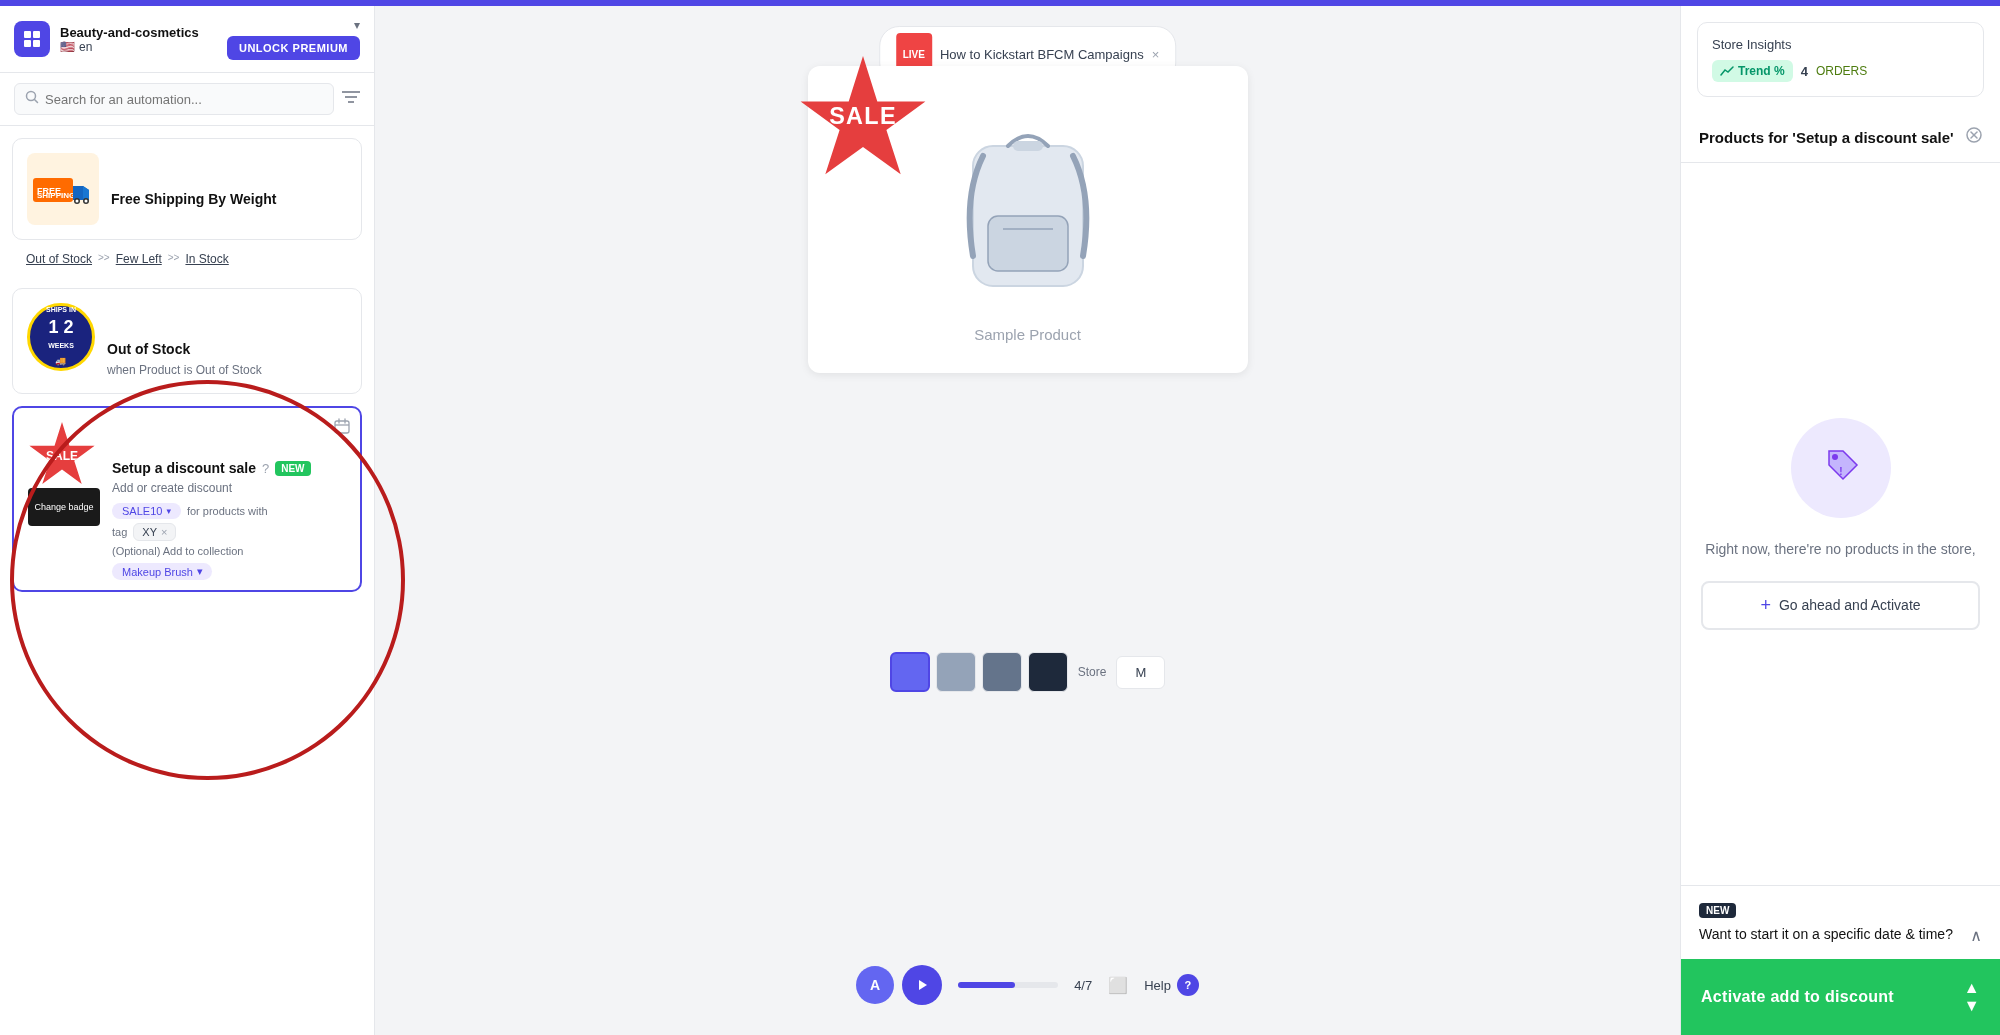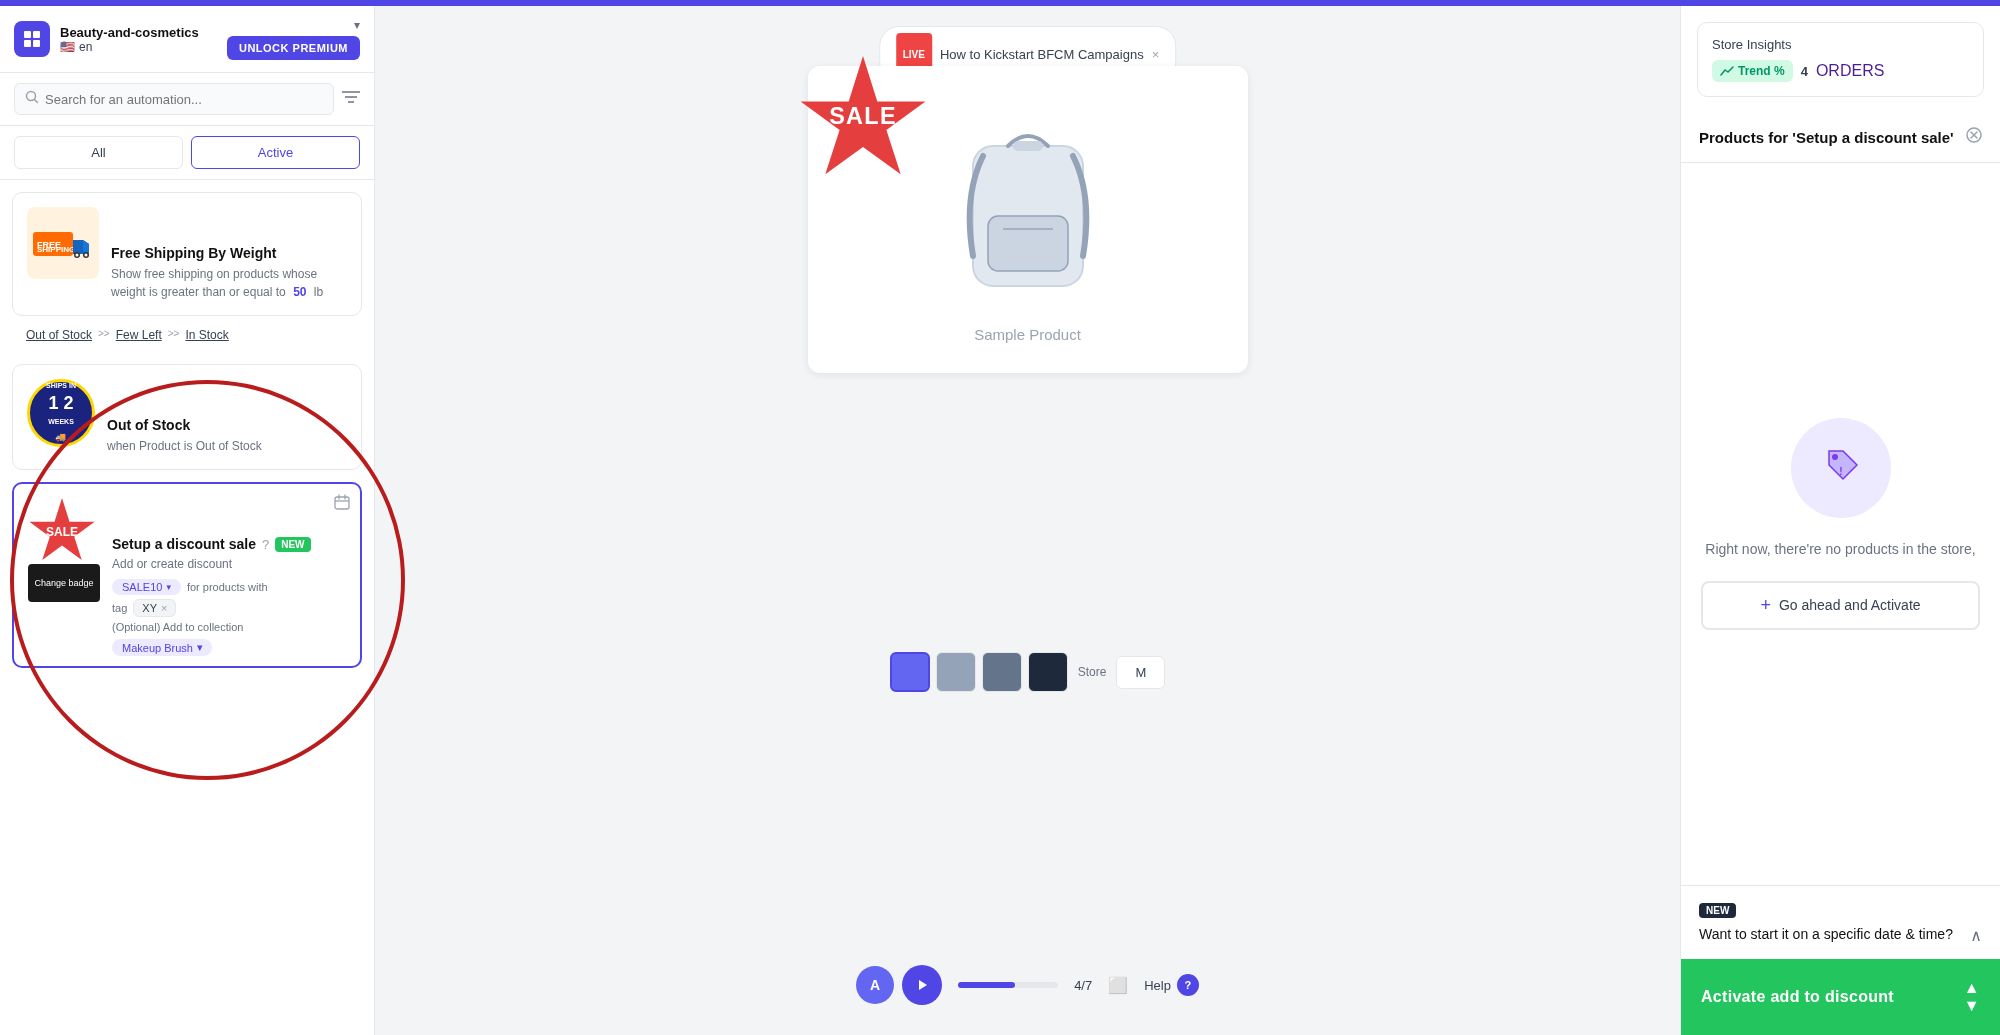--- a/index.html
+++ b/index.html
@@ -85,21 +85,21 @@
 
     .right-header { padding: 14px 18px; border-bottom: 1px solid #e5e7eb; display: flex; align-items: center; justify-content: space-between; }
     .right-title { font-size: 15px; font-weight: 600; color: #111; }
     .right-close { color: #9ca3af; cursor: pointer; font-size: 18px; }
 
     .store-insights-box { margin: 16px; background: #fff; border: 1px solid #e5e7eb; border-radius: 10px; padding: 14px; }
     .insights-title { font-size: 13px; color: #374151; margin-bottom: 8px; font-weight: 500; }
     .insights-row { display: flex; align-items: center; gap: 8px; }
     .trend-badge { background: #d1fae5; color: #059669; border-radius: 6px; padding: 4px 8px; font-size: 12px; font-weight: 600; display: flex; align-items: center; gap: 4px; }
     .orders-text { font-size: 13px; color: #374151; font-weight: 600; }
-    .orders-label { font-size: 16px; color: #4c1d95; }
+    .orders-label { font-size: 12px; color: #4d7c0f; }
 
     .empty-state { flex: 1; display: flex; flex-direction: column; align-items: center; justify-content: center; padding: 20px; text-align: center; }
     .empty-icon-circle { width: 100px; height: 100px; background: #ede9fe; border-radius: 50%; display: flex; align-items: center; justify-content: center; margin-bottom: 20px; }
     .empty-icon-inner { font-size: 42px; }
     .empty-text { font-size: 14px; color: #6b7280; line-height: 1.6; margin-bottom: 20px; }
     .activate-link-btn { border: 2px solid #e5e7eb; border-radius: 8px; padding: 12px 20px; font-size: 14px; color: #374151; background: #fff; cursor: pointer; display: flex; align-items: center; gap: 8px; font-weight: 500; width: 100%; justify-content: center; }
     .plus-icon { font-size: 18px; color: #4f46e5; }
 
     .new-section { border-top: 1px solid #e5e7eb; padding: 14px 18px; }
     .new-badge { background: #1e293b; color: white; font-size: 10px; padding: 2px 7px; border-radius: 4px; font-weight: 600; margin-bottom: 8px; display: inline-block; }
@@ -160,24 +160,20 @@
       </div>
       <span class="filter-icon">
         <svg width="18" height="14" viewBox="0 0 18 14" fill="none">
             <line x1="0" y1="2" x2="18" y2="2" stroke="#6b7280" stroke-width="1.5"></line>
             <line x1="3" y1="7" x2="15" y2="7" stroke="#6b7280" stroke-width="1.5"></line>
             <line x1="6" y1="12" x2="12" y2="12" stroke="#6b7280" stroke-width="1.5"></line>
           </svg>
       </span>
     </div>
 
-    <div class="tab-bar">
-      <button class="tab-btn">All</button>
-      <button class="tab-btn active">Active</button>
-    </div>
 
     <div class="sidebar-list">
 
       <div class="automation-card">
         <div class="card-icon free-shipping">
           <svg width="68" height="50" viewBox="0 0 68 50" fill="none">
             <rect width="68" height="50" rx="6" fill="#fff3e0"></rect>
             <rect x="4" y="14" width="40" height="24" rx="3" fill="#ff6b00"></rect>
             <text x="8" y="30" font-size="9" font-weight="800" fill="white" font-family="sans-serif">FREE</text>
             <text x="8" y="34" font-size="8" font-weight="700" fill="white" font-family="sans-serif">SHIPPING</text>
@@ -185,25 +181,20 @@
             <rect x="44" y="22" width="10" height="14" fill="#1565c0"></rect>
             <path d="M54 22 L60 26 L60 36 L54 36 Z" fill="#1976d2"></path>
             <circle cx="48" cy="37" r="3" fill="#333"></circle>
             <circle cx="57" cy="37" r="3" fill="#333"></circle>
             <circle cx="48" cy="37" r="1.5" fill="#fff"></circle>
             <circle cx="57" cy="37" r="1.5" fill="#fff"></circle>
           </svg>
         </div>
         <div class="card-content">
           <div class="card-title">Free Shipping By Weight</div>
-          <div class="card-desc">
-            <span>Show free shipping on products whose weight is greater than or equal to</span>
-            <span style="color:#4f46e5;font-weight:600;margin-left:4px">50</span>
-            <span style="margin-left:4px;color:#6b7280">lb</span>
-          </div>
         </div>
       </div>
 
       <div class="stock-links">
         <a class="stock-link">Out of Stock</a>
         <span style="color:#9ca3af;font-size:10px">&gt;&gt;</span>
         <a class="stock-link">Few Left</a>
         <span style="color:#9ca3af;font-size:10px">&gt;&gt;</span>
         <a class="stock-link">In Stock</a>
       </div>

